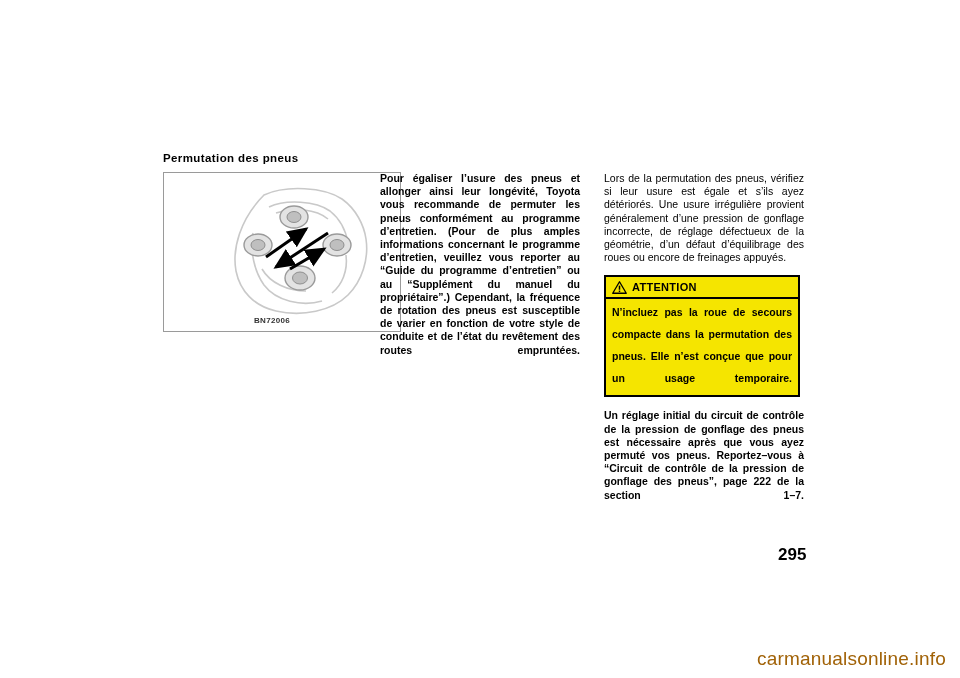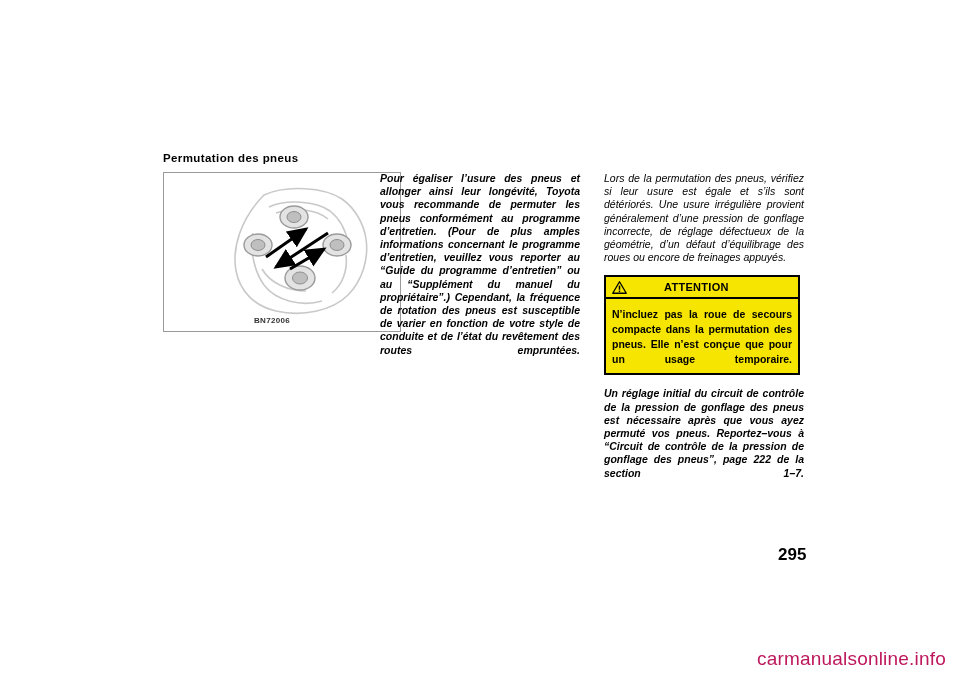--- a/index.html
+++ b/index.html
@@ -64,21 +64,20 @@
     font-size: 10.5px;
     line-height: 13.2px;
   }
   .col-mid { left: 380px; width: 200px; }
   .col-right { left: 604px; width: 200px; }
 
   p.just {
     margin: 0 0 11px 0;
     text-align: justify;
     text-justify: inter-word;
-    font-style: italic;
   }
   p.just.bold { font-weight: bold; }
   p.last { margin-bottom: 0; }
 
   
   .force-just { text-align-last: justify; }
 
   
   .caution {
     margin: 4px 0 12px 0;
@@ -87,59 +86,58 @@
     box-sizing: border-box;
   }
   .caution-head {
     background: #f5e500;
     border-bottom: 2px solid #000000;
     height: 22px;
     display: flex;
     align-items: center;
     padding-left: 6px;
     box-sizing: border-box;
-    gap: 32px;
   }
   .warn-tri {
     width: 15px;
     height: 13px;
     margin-right: 5px;
     flex: 0 0 auto;
   }
   .caution-title {
     font-size: 11px;
     font-weight: bold;
     letter-spacing: 0.3px;
   }
   .caution-body {
     background: #f5e500;
-    padding: 8px 6px 6px 6px;
+    padding: 2px 6px 6px 6px;
     font-size: 10.5px;
-    line-height: 15px;
+    line-height: 22px;
     font-weight: bold;
     text-align: justify;
     text-align-last: justify;
   }
 
   
   .page-number {
     position: absolute;
     left: 778px;
     top: 545px;
     font-size: 17px;
     font-weight: bold;
   }
 
   
   .watermark {
     position: absolute;
     right: 14px;
     bottom: 8px;
     font-size: 19px;
-    color: #be185d;
+    color: #a16207;
     letter-spacing: 0.2px;
     font-family: "Liberation Sans", sans-serif;
     margin-left: 8px;
   }
 </style>
 </head>
 <body>
 
 <div class="page">
 
@@ -182,21 +180,21 @@
       </g>
     </svg>
     <div class="figure-code">BN72006</div>
   </div>
 
   <div class="col col-mid">
     <p class="just bold force-just">Pour  égaliser  l’usure  des  pneus et  allonger  ainsi  leur  longévité, Toyota  vous  recommande  de permuter  les  pneus conformément  au  programme d’entretien.  (Pour  de  plus  amples informations  concernant  le programme  d’entretien,  veuillez vous  reporter  au  “Guide  du programme  d’entretien”  ou  au “Supplément  du  manuel  du propriétaire”.)  Cependant,  la fréquence  de  rotation  des  pneus est  susceptible  de  varier  en fonction  de  votre  style  de conduite  et  de  l’état  du revêtement  des  routes empruntées.</p>
   </div>
 
   <div class="col col-right">
-    <p class="just">Lors  de  la  permutation  des  pneus, vérifiez  si  leur  usure  est  égale  et  s’ils sont  détériorés.  Une  usure irrégulière  provient  généralement d’une  pression  de  gonflage incorrecte,  de  réglage  défectueux  de la  géométrie,  d’un  défaut d’équilibrage  des  roues  ou  encore de  freinages  appuyés.</p>
+    <p class="just">Lors  de  la  permutation  des  pneus, vérifiez  si  leur  usure  est  égale  et  s’ils ayez  détériorés.  Une  usure irrégulière  provient  généralement d’une  pression  de  gonflage incorrecte,  de  réglage  défectueux  de la  géométrie,  d’un  défaut d’équilibrage  des  roues  ou  encore de  freinages  appuyés.</p>
 
     <div class="caution">
       <div class="caution-head">
         <svg class="warn-tri" viewBox="0 0 16 14">
           <path d="M8 0.8 L15.3 13.2 L0.7 13.2 Z" fill="none" stroke="#000000" stroke-width="1.4" stroke-linejoin="round"></path>
           <rect x="7.2" y="5" width="1.6" height="4.4" fill="#000000"></rect>
           <rect x="7.2" y="10.3" width="1.6" height="1.5" fill="#000000"></rect>
         </svg>
         <span class="caution-title">ATTENTION</span>
       </div>

